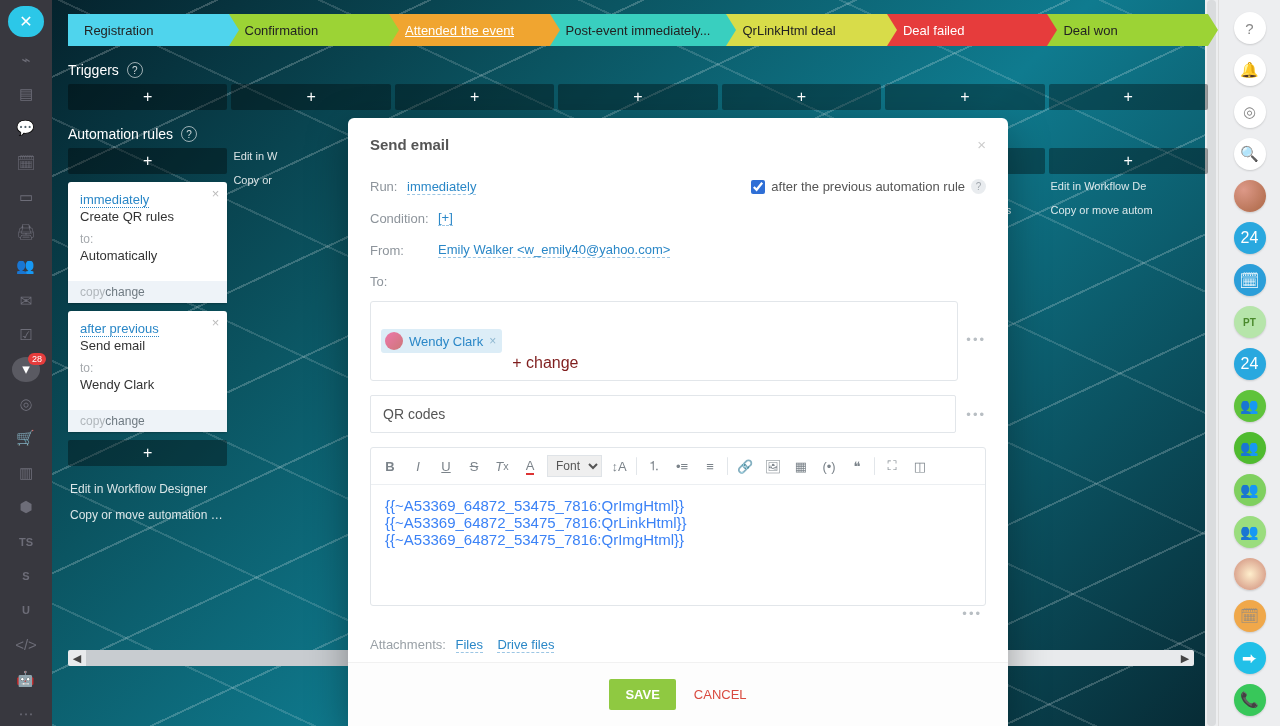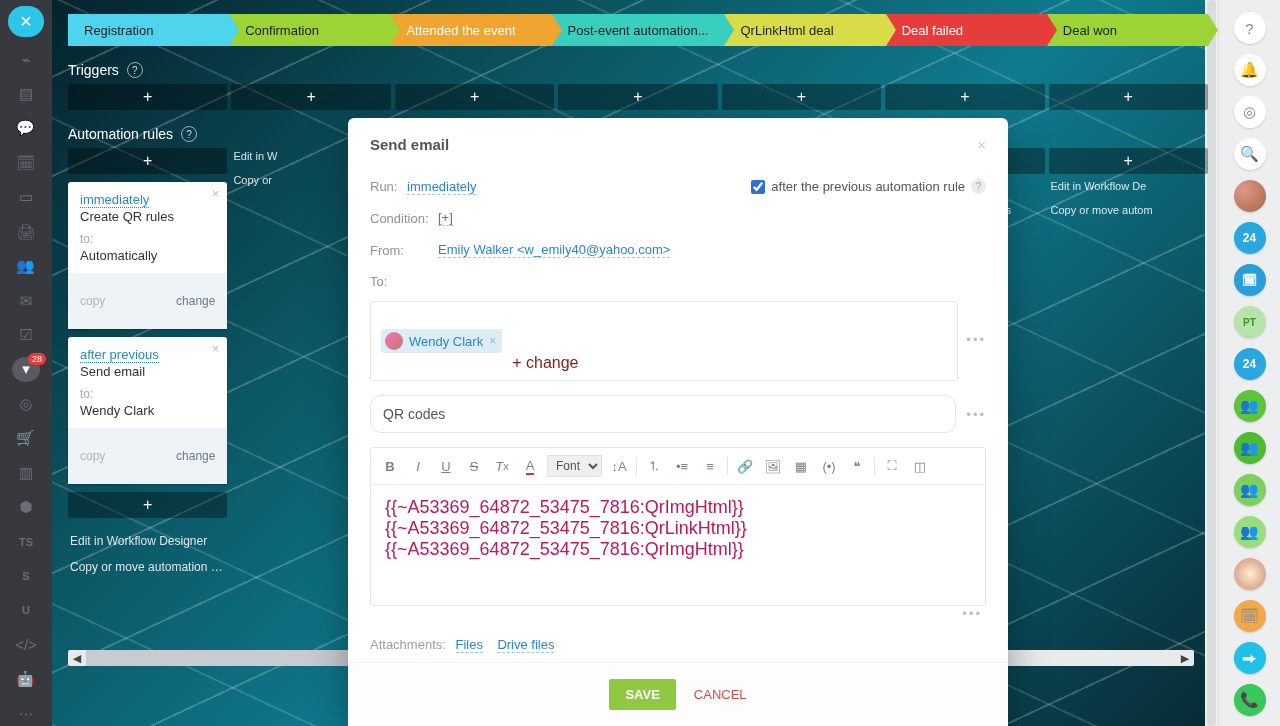--- a/index.html
+++ b/index.html
@@ -10,21 +10,21 @@
 .left-rail { width: 52px; background: #38383f; display: flex; flex-direction: column; align-items: center; padding-top: 6px; gap: 10px; position: relative; z-index: 10; }
 .rail-close { width: 36px; height: 36px; background: #2cc7e8; border-radius: 18px; display: flex; align-items: center; justify-content: center; color: #fff; font-size: 16px; cursor: pointer; }
 .rail-icon { width: 28px; height: 28px; display: flex; align-items: center; justify-content: center; color: #6d6d78; font-size: 15px; cursor: pointer; position: relative; }
 .rail-icon.active { color: #fff; background:#5a5a62; border-radius:50%; }
 .rail-icon.text { font-size: 11px; font-weight: 700; color:#6d6d78; }
 .rail-badge { position: absolute; top: -4px; right: -6px; background: #e63c3c; color: #fff; font-size: 9px; border-radius: 8px; padding: 0 4px; line-height: 12px; }
 
 
 .right-rail { width: 62px; background: #edeef0; display: flex; flex-direction: column; align-items: center; padding-top: 12px; gap: 10px; border-left: 1px solid #ddd; }
 .right-icon { width: 32px; height: 32px; border-radius: 50%; display: flex; align-items: center; justify-content: center; background: #fff; box-shadow: 0 1px 2px rgba(0,0,0,.15); color: #888; font-size: 15px; }
-.right-icon.blue { background: #29a8df; color: #fff; font-size: 12px; font-weight: 700; }
+.right-icon.blue { background: #29a8df; color: #fff; font-size: 16px; font-weight: 400; }
 .right-icon.green { background: #5fc33b; color: #fff; }
 .right-icon.orange { background: #f0a84a; }
 .right-icon.teal { background: #b6e5aa; color:#4a8a2c; font-size:10px; font-weight:700;}
 .right-icon.img { overflow: hidden; }
 .avatar-mini { width: 100%; height: 100%; background: radial-gradient(circle at 30% 30%, #d98, #a64); }
 
 
 .stage { flex: 1; position: relative; overflow: hidden; background: linear-gradient(135deg, #05232d 0%, #0b5562 30%, #0f7b8f 55%, #072a34 100%); }
 .stage::before { content:""; position:absolute; inset:0; background:
   repeating-linear-gradient(-25deg, rgba(255,255,255,0.25) 0 2px, transparent 2px 90px),
@@ -32,38 +32,38 @@
   mix-blend-mode: screen; opacity: .8; }
 .stage-inner { position: relative; z-index: 1; padding: 0 10px 0 16px; }
 
 
 .pipeline { display: flex; gap: 0; padding-top: 14px; }
 .stage-chip { height: 32px; flex: 1; display: flex; align-items: center; padding: 0 16px; font-size: 13px; color: #222; position: relative; }
 .stage-chip::after { content:""; position:absolute; right:-10px; top:0; width:0; height:0; border-top:16px solid transparent; border-bottom:16px solid transparent; border-left:10px solid var(--bg); z-index:2; }
 .stage-chip::before { content:""; position:absolute; left:0; top:0; width:0; height:0; border-top:16px solid transparent; border-bottom:16px solid transparent; border-left:10px solid #0000; }
 .stage-chip:first-child::before{display:none;}
 .stage-chip .inner{white-space:nowrap; overflow:hidden; text-overflow:ellipsis;}
-.sc1{--bg:#4fd4ed;background:var(--bg);} .sc2{--bg:#9cd335;background:var(--bg);} .sc3{--bg:#f0a530;background:var(--bg);color:#fff;}
+.sc1{--bg:#4fd4ed;background:var(--bg);} .sc2{--bg:#9cd335;background:var(--bg);} .sc3{--bg:#f0a530;background:var(--bg);color:#fff;text-decoration:underline;}
 .sc4{--bg:#39cfbf;background:var(--bg);} .sc5{--bg:#d8dc49;background:var(--bg);} .sc6{--bg:#e63c3c;background:var(--bg);color:#fff;} .sc7{--bg:#9cd335;background:var(--bg);}
 
 
 .sect-head { display:flex; align-items:center; gap:8px; color:#fff; font-size:14px; margin:16px 0 6px; }
 .sect-head .q { width:16px; height:16px; border-radius:50%; border:1px solid rgba(255,255,255,.6); display:flex;align-items:center;justify-content:center;font-size:10px;color:rgba(255,255,255,.8);}
 .cols { display:flex; gap:4px; }
 .col { flex:1; min-width:0; }
 .add-slot { height:26px; background: rgba(0,0,0,.35); color:#fff; display:flex; align-items:center; justify-content:center; border-radius:2px; font-size:16px; cursor:pointer;}
 .hint-row { font-size:11px; color:rgba(255,255,255,.85); padding:6px 2px; white-space:nowrap; overflow:hidden; text-overflow:ellipsis; cursor:pointer;}
 
 
 .rule-card { background:#fff; border-radius:3px; padding:10px 12px 8px; margin-top:8px; position:relative; box-shadow:0 1px 2px rgba(0,0,0,.25); font-size:13px;}
 .rule-card .close-x { position:absolute; top:4px; right:8px; color:#bbb; font-size:13px; cursor:pointer;}
 .rule-link { color:#2a87c7; border-bottom:1px dotted #2a87c7; cursor:pointer;}
 .rule-sub { color:#333; margin-top:2px;}
 .rule-label { color:#a5a9ad; font-size:12px; margin-top:8px;}
-.rule-footer { display:flex; justify-content:space-between; margin:10px -12px -8px; padding:21px 12px; background:#eef3f8; font-size:12px;}
+.rule-footer { display:flex; margin:18px -12px -8px; padding:4px 12px; background:#eef3f8; font-size:12px;}
 .rule-footer span{ color:#b0b6bb;} .rule-footer .chg{color:#6f7a82; cursor:pointer;}
 .col1-footer { margin-top:10px; }
 .col1-footer .hint-row{ font-size:12px; }
 
 
 .hscroll { position:absolute; left:16px; right:24px; bottom:60px; height:16px; background:#e8eaec; display:flex; align-items:center; border-radius:2px;}
 .hscroll .arrow{ width:18px; text-align:center; color:#444; font-size:11px; cursor:pointer;}
 .hscroll .track{ flex:1; height:100%; position:relative;}
 .hscroll .thumb{ position:absolute; left:0; top:0; height:100%; width:60%; background:#c8ccd0;}
 .modal { position:absolute; left:296px; top:118px; width:660px; background:#fff; border-radius:6px; box-shadow:0 12px 40px rgba(0,0,0,.35); z-index:5; display:flex; flex-direction:column;}
@@ -80,27 +80,27 @@
 .mrow.split { justify-content:space-between;}
 
 .to-box { border:1px solid #e2e6ea; border-radius:3px; padding:8px 10px; display:flex; align-items:center; gap:10px; margin-top:4px;}
 .chip { background:#dcedf7; color:#2a87c7; display:flex; align-items:center; gap:6px; padding:3px 6px 3px 4px; border-radius:3px; font-size:13px;}
 .chip .av{ width:18px; height:18px; border-radius:50%; background:linear-gradient(135deg,#e7a,#c77);}
 .chip .x{ color:#8fb8d1; cursor:pointer; font-size:12px;}
 .addchg { color:#7f1d1d; font-size:16px; cursor:pointer;margin-top:44px;}
 .ell { margin-left:auto; color:#b8bec3; letter-spacing:2px; cursor:pointer;}
 
 .subject { margin-top:14px; display:flex; align-items:center; gap:10px;}
-.subject input{ flex:1; border:1px solid #e2e6ea; border-radius:11px; padding:10px 12px; font-size:14px; color:#555; outline:none;}
+.subject input{ flex:1; border:1px solid #e2e6ea; border-radius:2px; padding:10px 12px; font-size:14px; color:#555; outline:none;}
 .editor-wrap { margin-top:14px; border:1px solid #e2e6ea; border-radius:3px;}
 .toolbar { display:flex; align-items:center; gap:6px; padding:6px 8px; border-bottom:1px solid #eceff2; color:#7b838a; font-size:13px;}
 .tb { min-width:22px; height:24px; display:flex; align-items:center; justify-content:center; cursor:pointer; border-radius:3px;}
 .tb.sep{ width:1px; min-width:1px; background:#e2e6ea; height:18px; cursor:default;}
 .tb select{ border:1px solid #dfe3e7; font-size:12px; padding:2px 4px; color:#555;}
-.editor { padding:12px 14px; font-size:18px; color:#be185d; min-height:120px;}
+.editor { padding:12px 14px; font-size:15px; color:#3b82f6; min-height:120px;}
 .ed-ell { text-align:right; color:#b8bec3; padding:0 4px 6px 0; letter-spacing:2px;}
 .attach { padding:10px 0 0; font-size:13px;}
 .attach .albl{ color:#9aa1a7; margin-right:6px;text-align:right;}
 .modal-foot { display:flex; justify-content:center; gap:18px; padding:16px 0 20px; background:#fdfdfd; border-top:1px solid #f1f1f1;}
 .btn-save { background:#8fc941; color:#fff; border:none; padding:8px 16px; font-size:13px; font-weight:600; border-radius:2px; cursor:pointer;}
 .btn-cancel { background:none; border:none; color:#d94a3f; font-size:13px; cursor:pointer;}
 
 
 .vscroll { position:absolute; top:0; right:0; width:13px; height:100%; background:#edeef0; }
 .vscroll .vthumb{ position:absolute; left:2px; top:0; width:9px; height:100%; background:#dadcde; border-radius:4px;}
@@ -145,21 +145,21 @@
         <div class="stage-chip sc1">
             <span class="inner">Registration</span>
           </div>
         <div class="stage-chip sc2">
             <span class="inner">Confirmation</span>
           </div>
         <div class="stage-chip sc3">
             <span class="inner">Attended the event</span>
           </div>
         <div class="stage-chip sc4">
-            <span class="inner">Post-event automation...</span>
+            <span class="inner">Post-event immediately...</span>
           </div>
         <div class="stage-chip sc5">
             <span class="inner">QrLinkHtml deal</span>
           </div>
         <div class="stage-chip sc6">
             <span class="inner">Deal failed</span>
           </div>
         <div class="stage-chip sc7">
             <span class="inner">Deal won</span>
           </div>

